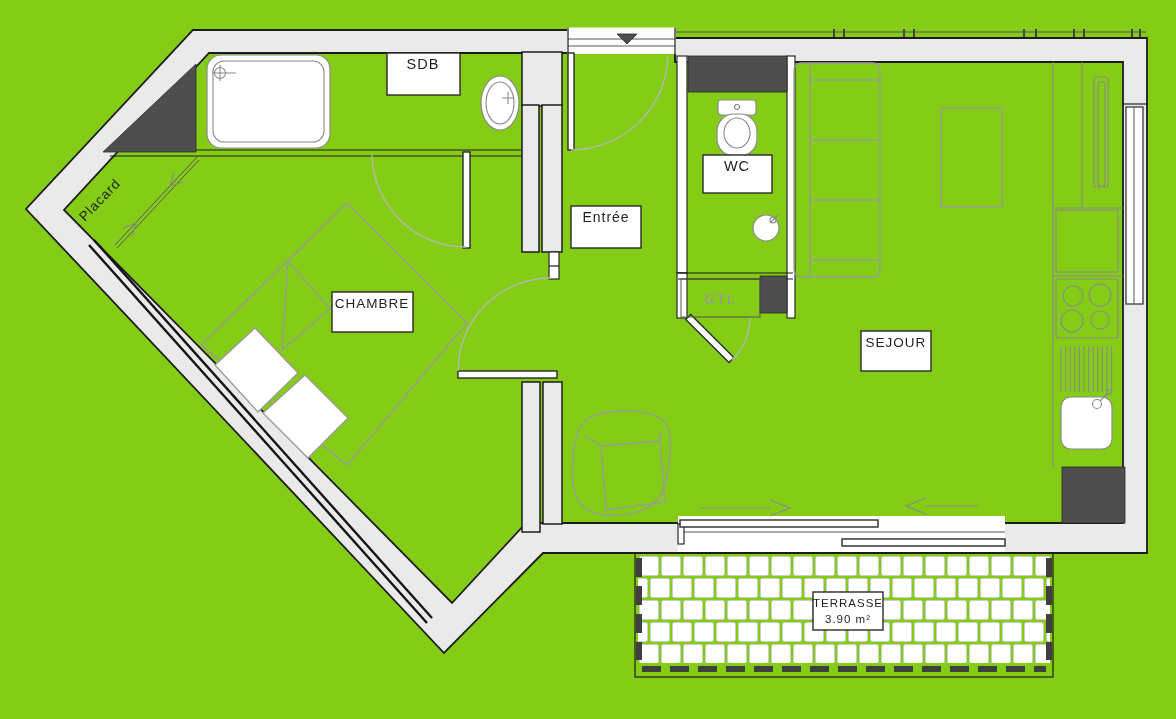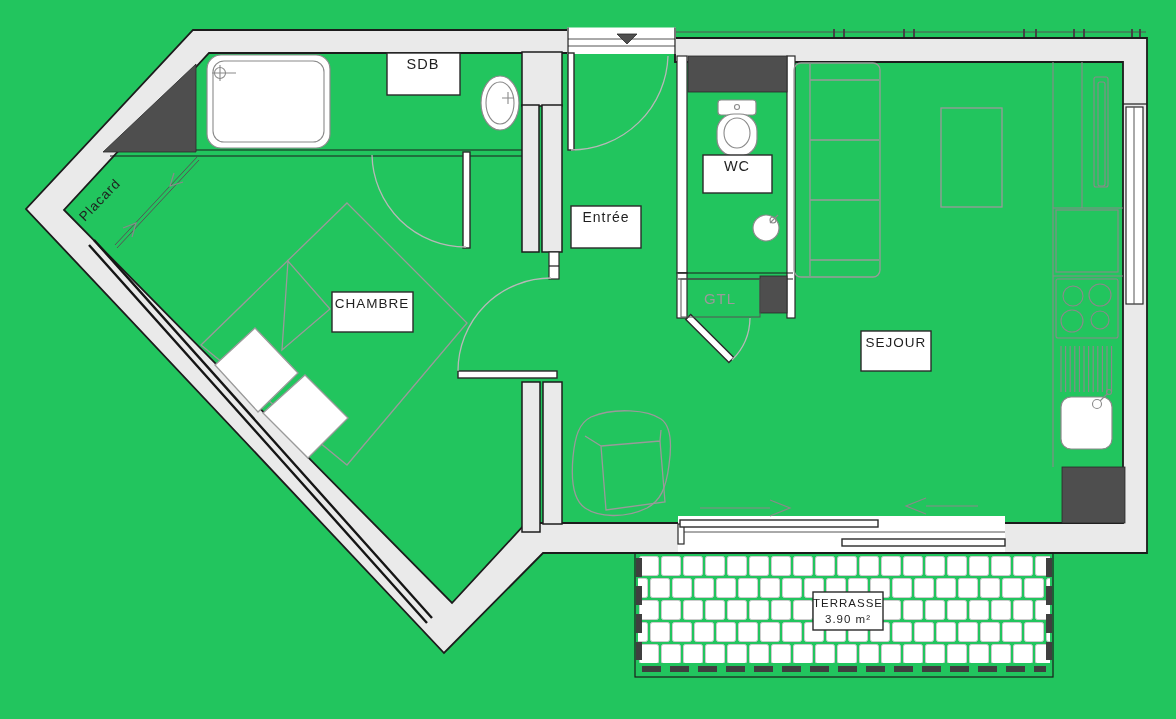--- a/index.html
+++ b/index.html
@@ -1,16 +1,16 @@
 <!DOCTYPE html>
 <html style="--wall_fill: #eaeaea; --dark_fill: #4e4e4e; --line: #1c1c1c; --fixture: #8a8a8a; --furniture: #9a9a9a; --label_gray: #9a9a9a; --tile: #cccccc;"><head>
 <meta charset="utf-8">
 <style>
   html,body{margin:0;padding:0;background:#ffffff;}
-  .stage{width:1176px;height:719px;position:relative;background:#22c55e;}
+  .stage{width:1176px;height:719px;position:relative;background:#84cc16;}
   svg{display:block;font-family:"Liberation Sans",sans-serif;}
   .wall{fill:var(--wall_fill);stroke:var(--line);stroke-width:1.8;}
   .wall2{fill:var(--wall_fill);stroke:var(--line);stroke-width:1.5;}
   .dark{fill:var(--dark_fill);stroke:#2a2a2a;stroke-width:0.8;}
   .thin{stroke:var(--line);stroke-width:1.2;fill:none;}
   .thinlt{stroke:#555;stroke-width:1;fill:none;}
   .fx{stroke:var(--fixture);stroke-width:1.2;fill:#fff;}
   .fxn{stroke:var(--fixture);stroke-width:1.1;fill:none;}
   .fur{stroke:var(--furniture);stroke-width:1.3;fill:#fff;}
   .furn{stroke:var(--furniture);stroke-width:1.3;fill:none;}

